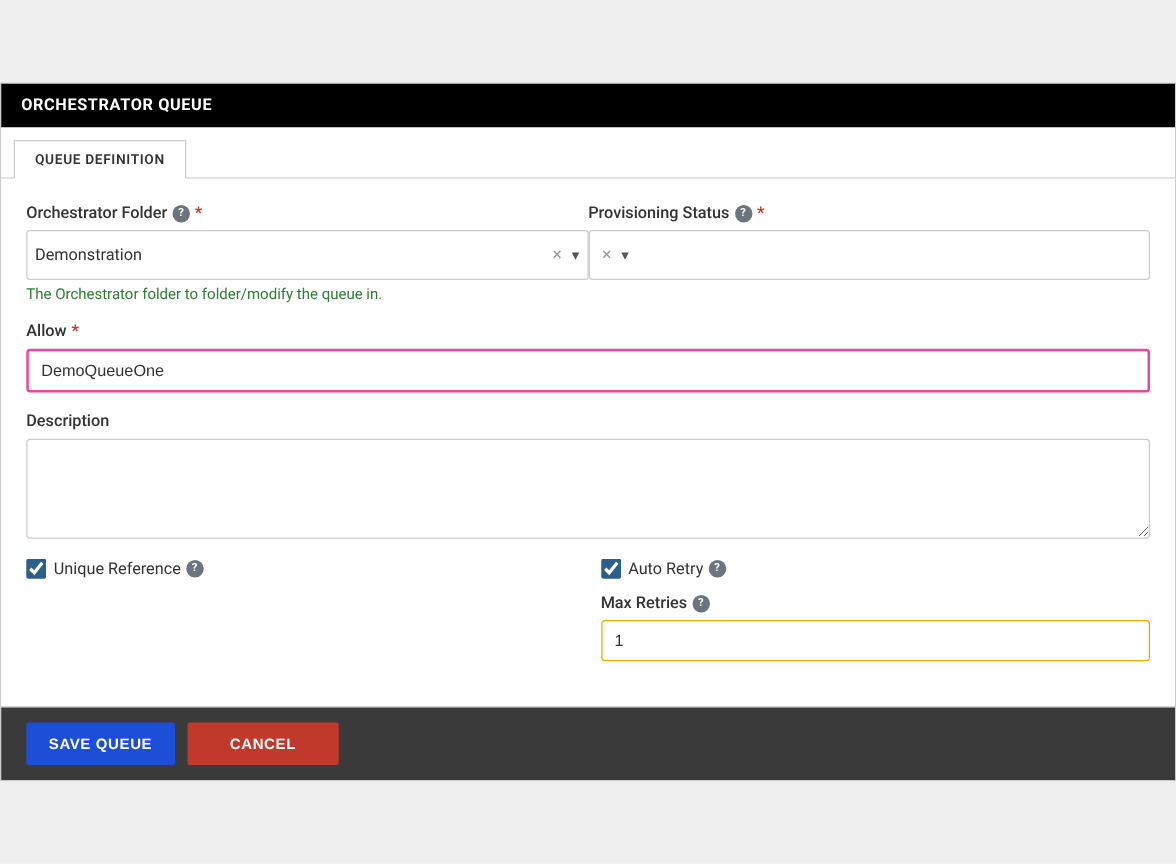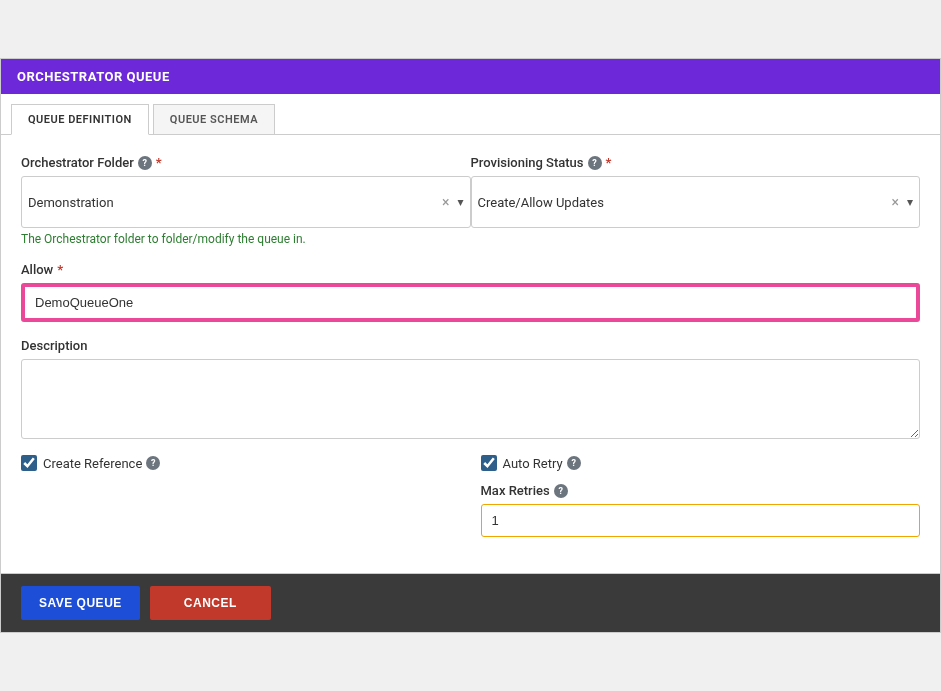--- a/index.html
+++ b/index.html
@@ -13,21 +13,21 @@
       justify-content: center;
       min-height: 100vh;
       padding: 20px;
     }
     .main-container {
       width: 941px;
       background: #fff;
       border: 1px solid #ccc;
     }
     .header {
-      background: #6d28d9;
+      background: #000000;
       color: #fff;
       font-size: 13px;
       font-weight: bold;
       letter-spacing: 0.5px;
       padding: 10px 16px;
     }
     .tabs {
       display: flex;
       border-bottom: 1px solid #ccc;
       padding: 10px 10px 0 10px;
@@ -94,21 +94,21 @@
       font-weight: bold;
       cursor: pointer;
     }
     .select-wrapper {
       position: relative;
       border: 1px solid #ccc;
       border-radius: 3px;
       display: flex;
       align-items: center;
       padding: 0 6px;
-      height: 52px;
+      height: 40px;
       background: #fff;
     }
     .select-value {
       flex: 1;
       font-size: 13px;
       color: #333;
     }
     .select-clear {
       color: #999;
       cursor: pointer;
@@ -119,21 +119,21 @@
       color: #555;
       font-size: 12px;
       padding-left: 4px;
     }
     .hint-text {
       color: #2e7d32;
       font-size: 12px;
       margin-top: 4px;
     }
     .text-input {
-      border: 4px solid #ec4899;
+      border: 2px solid #ec4899;
       border-radius: 3px;
       padding: 8px 10px;
       font-size: 13px;
       color: #333;
       width: 100%;
       outline: none;
     }
     .textarea-input {
       border: 1px solid #ccc;
       border-radius: 3px;
@@ -231,23 +231,20 @@
 <div class="main-container">
 
   <div class="header">
     <span>ORCHESTRATOR QUEUE</span>
   </div>
 
   <div class="tabs">
     <div class="tab active">
       <span>QUEUE DEFINITION</span>
     </div>
-    <div class="tab">
-      <span>QUEUE SCHEMA</span>
-    </div>
   </div>
 
   <div class="content">
 
     <div class="form-row">
 
       <div class="form-group">
         <div class="form-label">
           <span>Orchestrator Folder</span>
           <span class="help-icon">?</span>
@@ -261,21 +258,20 @@
         <div class="hint-text">The Orchestrator folder to folder/modify the queue in.</div>
       </div>
 
       <div class="form-group">
         <div class="form-label">
           <span>Provisioning Status</span>
           <span class="help-icon">?</span>
           <span class="required-star">*</span>
         </div>
         <div class="select-wrapper">
-          <span class="select-value">Create/Allow Updates</span>
           <span class="select-clear">×</span>
           <span class="select-arrow">▾</span>
         </div>
       </div>
     </div>
 
     <div class="form-row">
       <div class="form-group full">
         <div class="form-label">
           <span>Allow</span>
@@ -293,21 +289,21 @@
         <textarea class="textarea-input" style=""></textarea>
       </div>
     </div>
 
     <div class="checkbox-row">
 
       <div class="left-section">
         <div class="checkbox-group">
           <input type="checkbox" class="checkbox-input" checked="" style="">
           <label class="checkbox-label">
-            <span>Create Reference</span>
+            <span>Unique Reference</span>
             <span class="help-icon">?</span>
           </label>
         </div>
       </div>
 
       <div class="right-section">
         <div class="checkbox-group">
           <input type="checkbox" class="checkbox-input" checked="" style="">
           <label class="checkbox-label">
             <span>Auto Retry</span>

